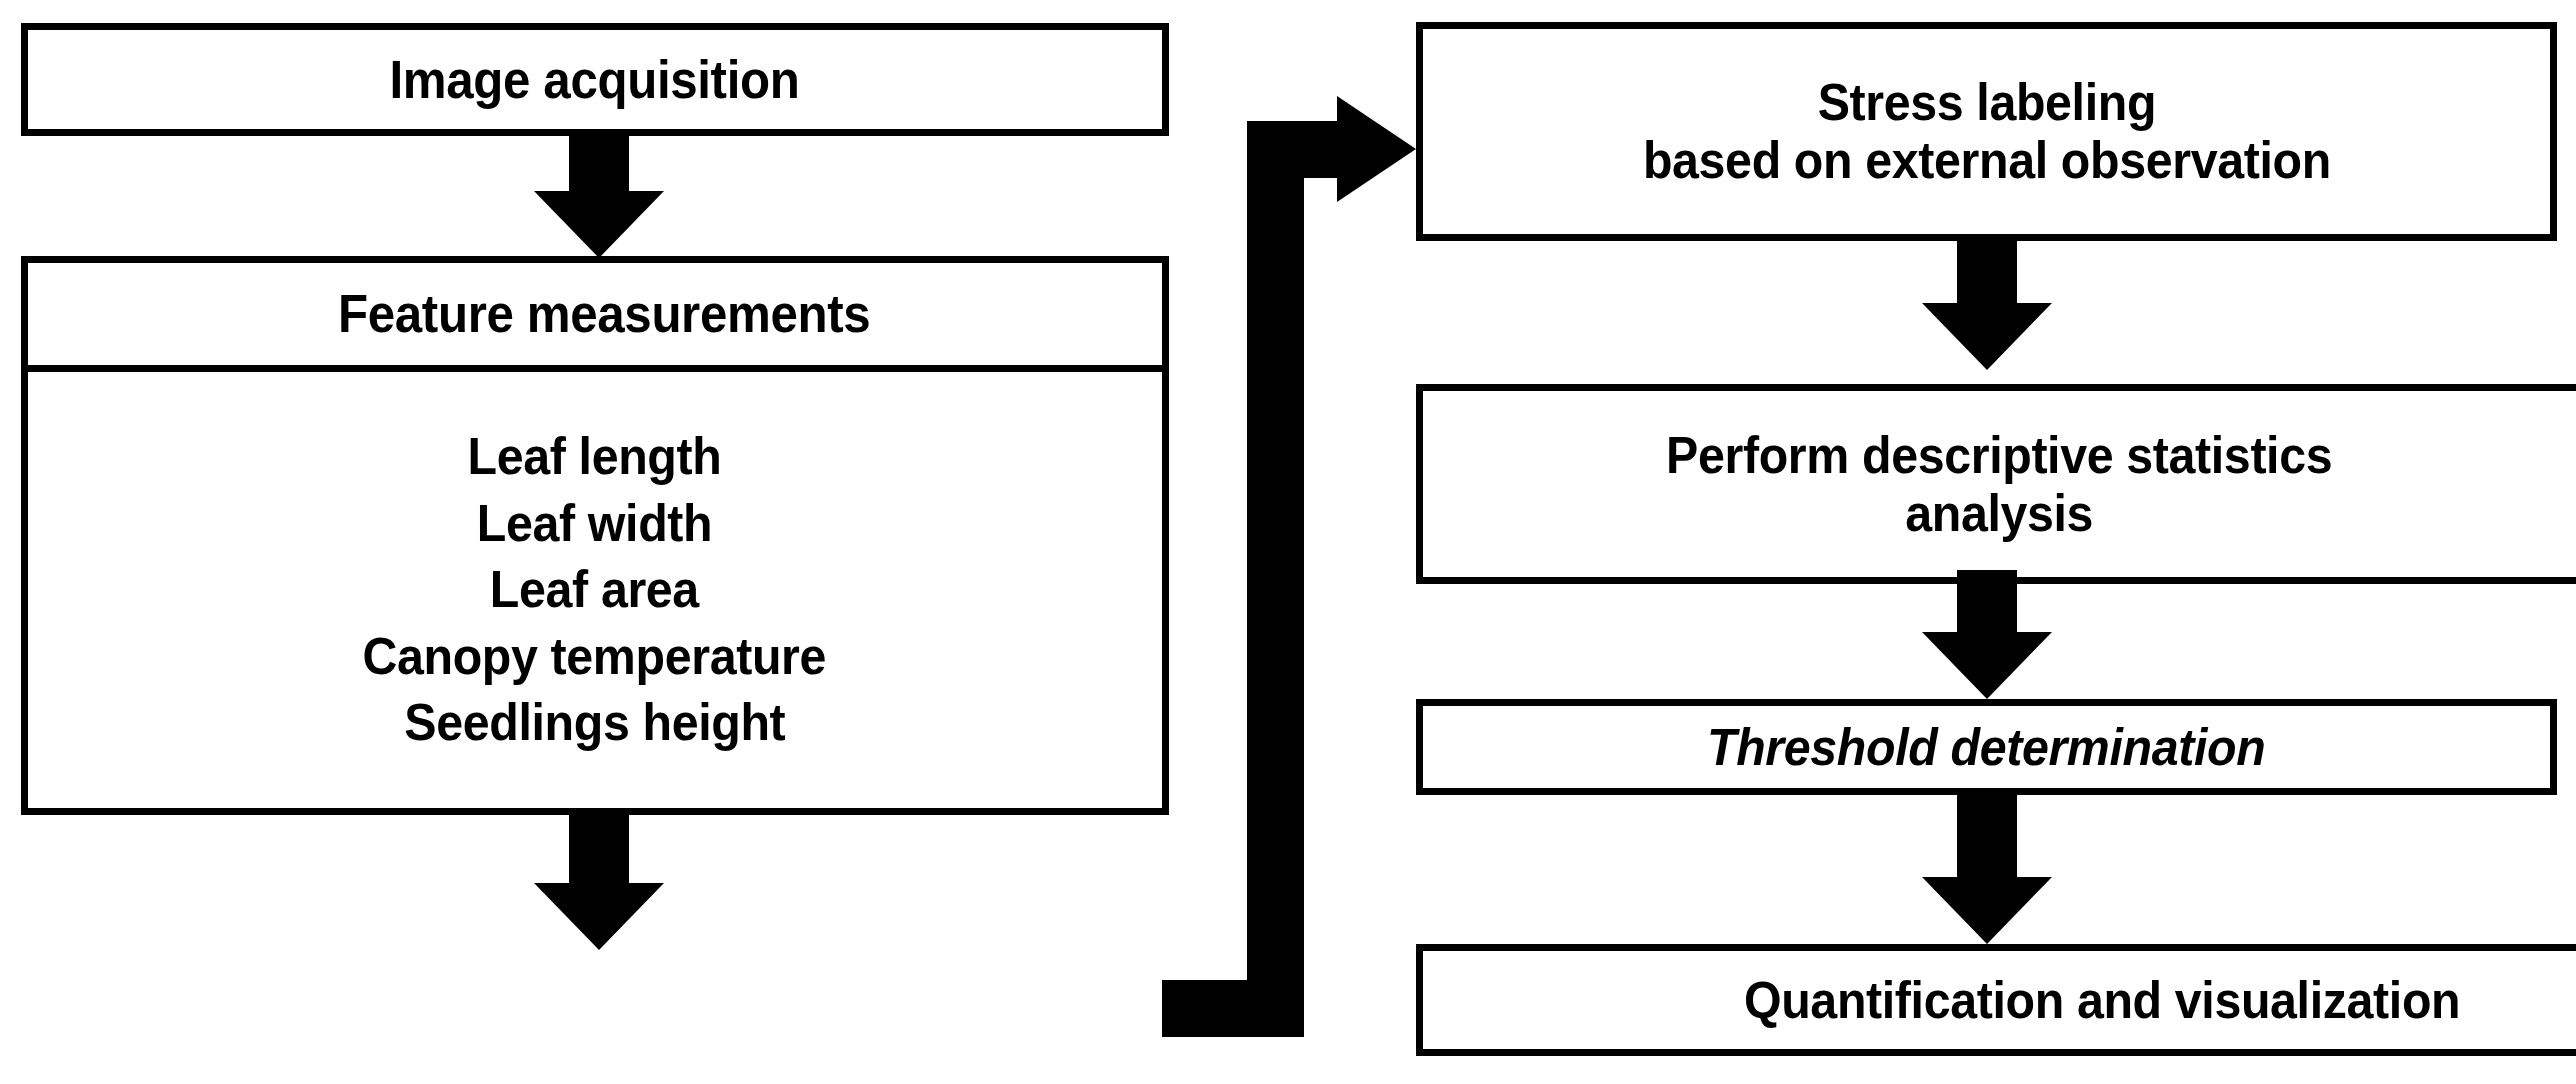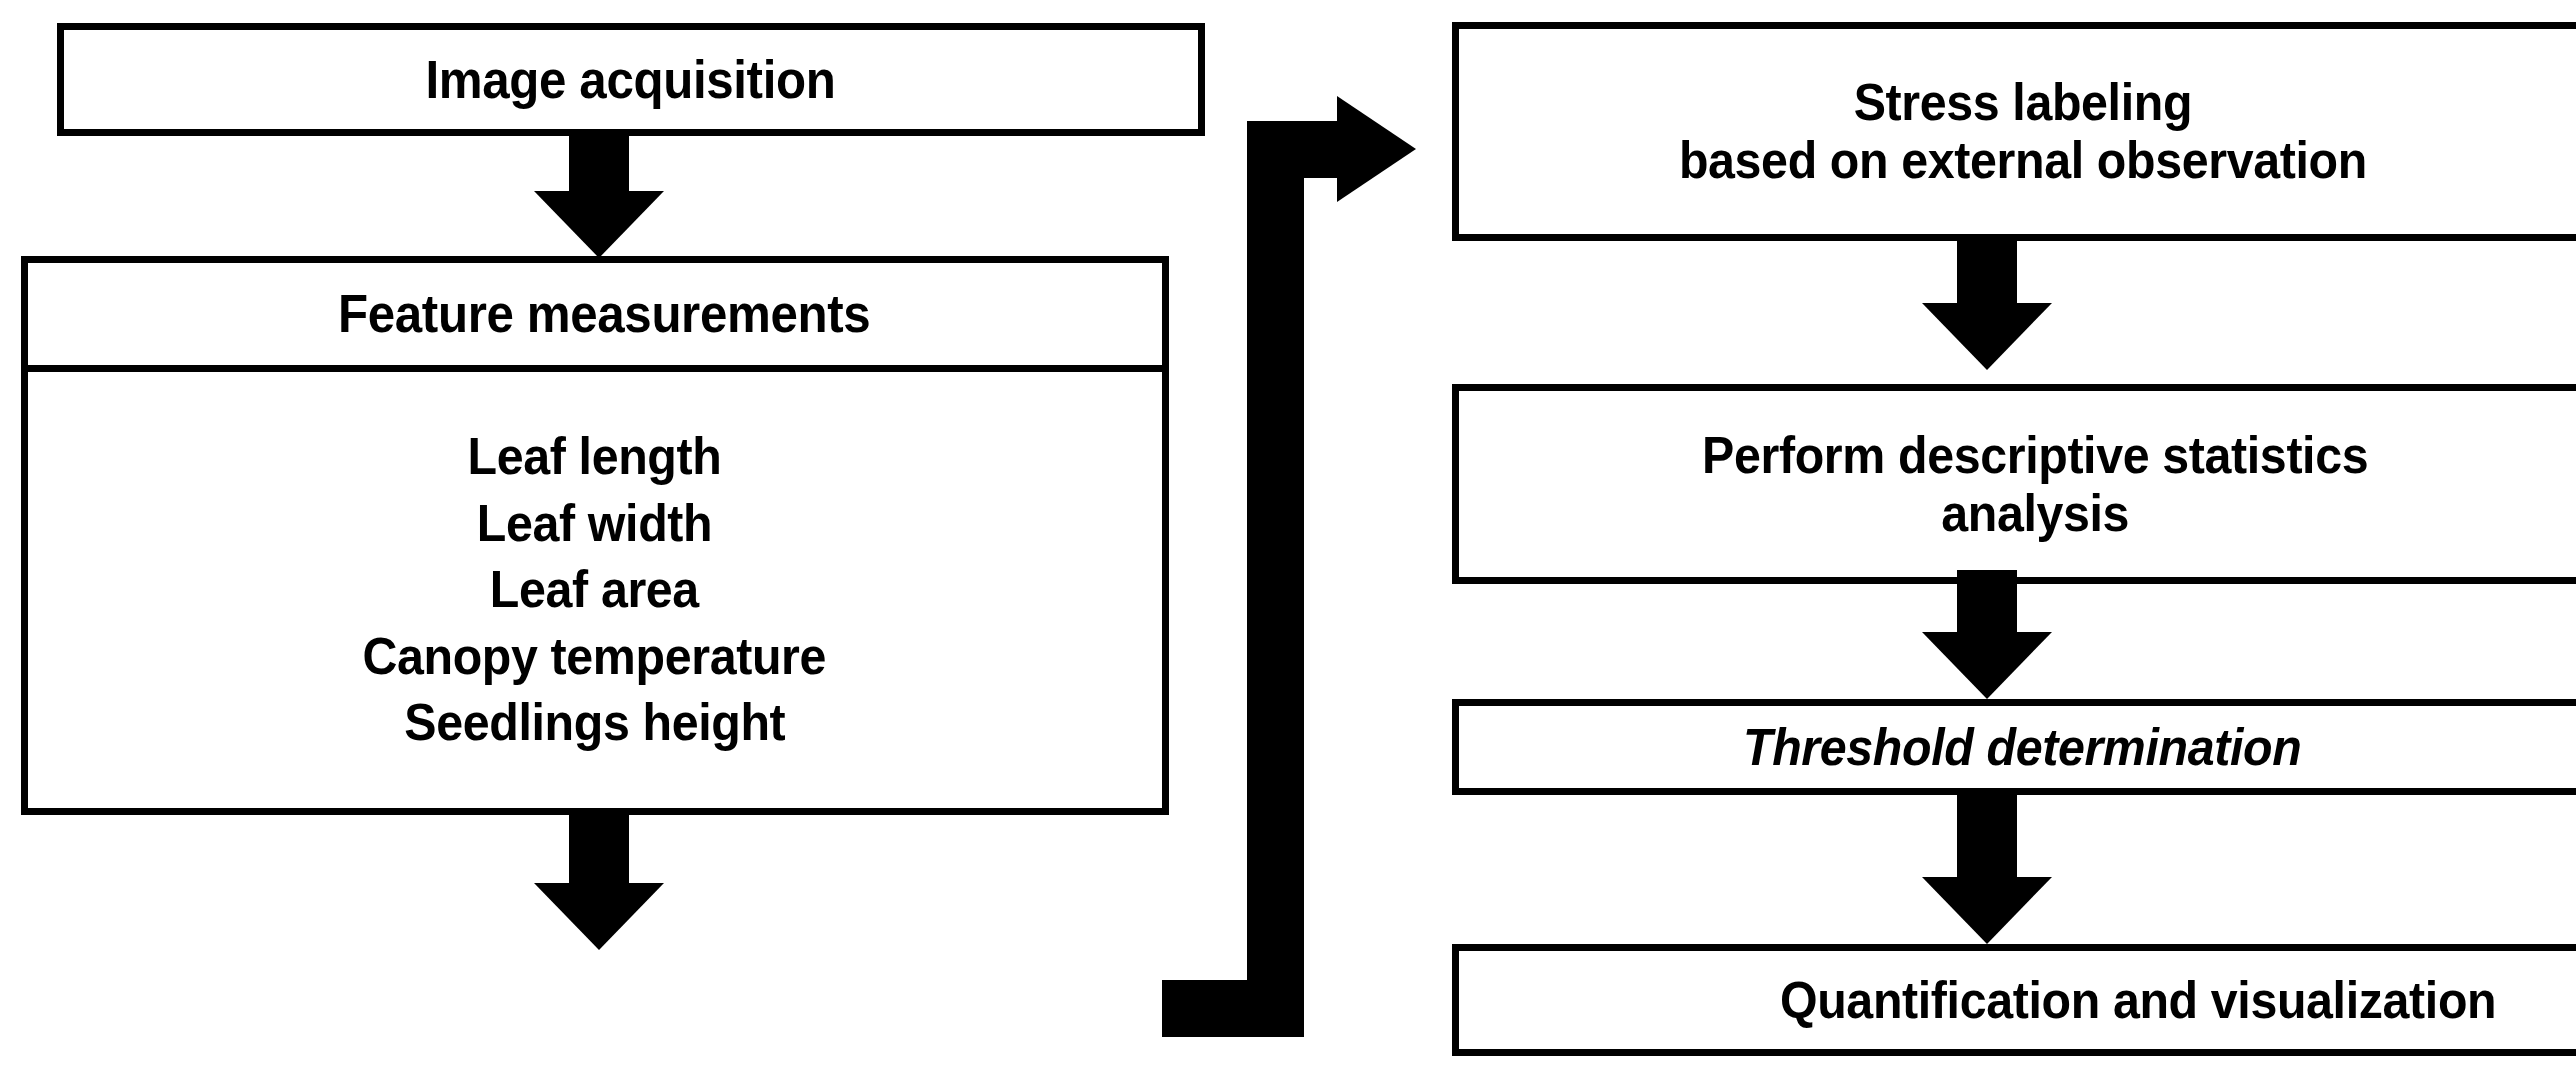--- a/index.html
+++ b/index.html
@@ -19,21 +19,20 @@
   .node {
     position: absolute;
     box-sizing: border-box;
     border: 7.7px solid #000000;
     background: #ffffff;
     display: flex;
     flex-direction: column;
     align-items: center;
     justify-content: center;
     text-align: center;
-    margin-left: 36px;
   }
   .node-label {
     font-weight: bold;
     color: #000000;
     line-height: 1.12;
     letter-spacing: -0.4px;
     white-space: pre-line;
     transform: scaleX(0.93);
   }
   .t-xl { font-size: 53px; }

